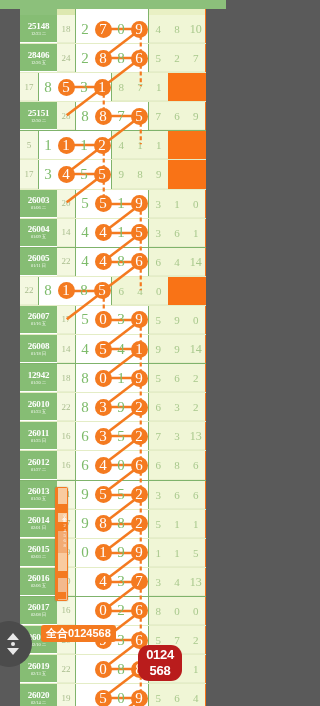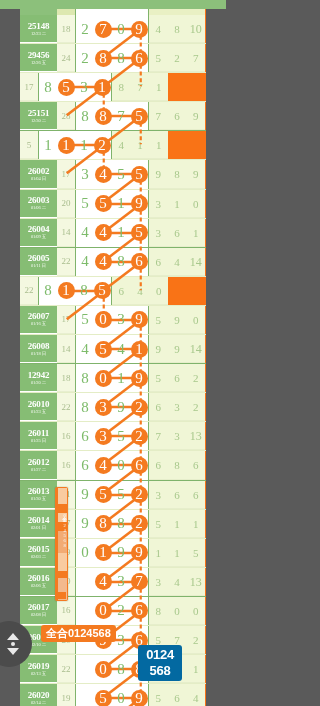--- a/index.html
+++ b/index.html
@@ -137,24 +137,24 @@
     position:absolute;left:41px;top:625px;z-index:40;
     background:#f47a20;color:#ffffff;
     font-family:"Liberation Sans","DejaVu Sans",sans-serif;
     font-size:11px;font-weight:bold;line-height:15px;
     padding:1px 5px;border-radius:3px;white-space:nowrap;
   }
 
   
   .badge{
     position:absolute;left:138px;top:645px;z-index:40;
-    width:44px;background:#0369a1;color:#fff;
+    width:44px;background:#b91c1c;color:#fff;
     font-family:"Liberation Sans","DejaVu Sans",sans-serif;
     font-size:13px;font-weight:bold;line-height:16px;
-    text-align:center;border-radius:3px;padding:2px 0;
+    text-align:center;border-radius:11px;padding:2px 0;
     letter-spacing:-.3px;
   }
 
   
   .fab{
     position:absolute;left:-14px;top:621px;width:46px;height:46px;
     background:#4b4b4b;border-radius:50%;z-index:50;
     display:flex;flex-direction:column;align-items:center;justify-content:center;
   }
   .fab .caret{width:0;height:0;}
@@ -209,21 +209,21 @@
             <div class="d hit">9</div>
           </div>
           <div class="c-stat">
             <span>4</span>
             <span>8</span>
             <span class="small">10</span>
           </div>
         </div>
         <div class="row lite">
           <div class="c-issue">
-            <div class="no">29456</div>
+            <div class="no">28406</div>
             <div class="dt">12/26 五</div>
           </div>
           <div class="c-gray">24</div>
           <div class="c-main">
             <svg class="lines" viewBox="0 0 74 29.1" preserveAspectRatio="none" style="overflow:visible">
               <line x1="27.75" y1="14.55" x2="64.75" y2="14.55" stroke="#f47a20" stroke-width="2.6"></line>
               <line x1="64.75" y1="14.55" x2="27.75" y2="43.650000000000006" stroke="#f47a20" stroke-width="2.6"></line>
               <line x1="64.75" y1="14.55" x2="64.75" y2="43.650000000000006" stroke="#f47a20" stroke-width="2.2" stroke-dasharray="4 3"></line>
             </svg>
             <div class="d">2</div>
@@ -292,24 +292,20 @@
             <div class="d">1</div>
             <div class="d hit">2</div>
           </div>
           <div class="c-stat">
             <span>4</span>
             <span>1</span>
             <span>1</span>
           </div>
         </div>
         <div class="row lite">
-          <div class="c-issue">
-            <div class="no">26002</div>
-            <div class="dt">01/04 日</div>
-          </div>
           <div class="c-gray">17</div>
           <div class="c-main">
             <svg class="lines" viewBox="0 0 74 29.1" preserveAspectRatio="none" style="overflow:visible">
               <line x1="27.75" y1="14.55" x2="64.75" y2="14.55" stroke="#f47a20" stroke-width="2.6"></line>
               <line x1="64.75" y1="14.55" x2="27.75" y2="43.650000000000006" stroke="#f47a20" stroke-width="2.6"></line>
               <line x1="64.75" y1="14.55" x2="64.75" y2="43.650000000000006" stroke="#f47a20" stroke-width="2.2" stroke-dasharray="4 3"></line>
             </svg>
             <div class="d">3</div>
             <div class="d hit">4</div>
             <div class="d">5</div>

